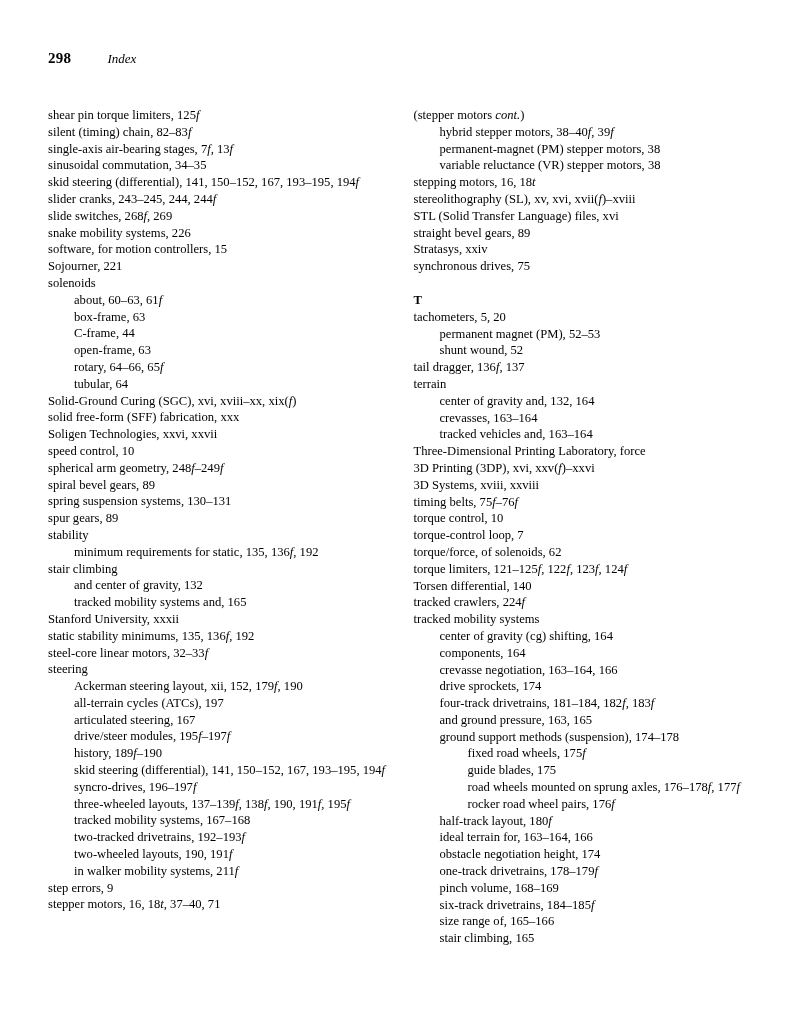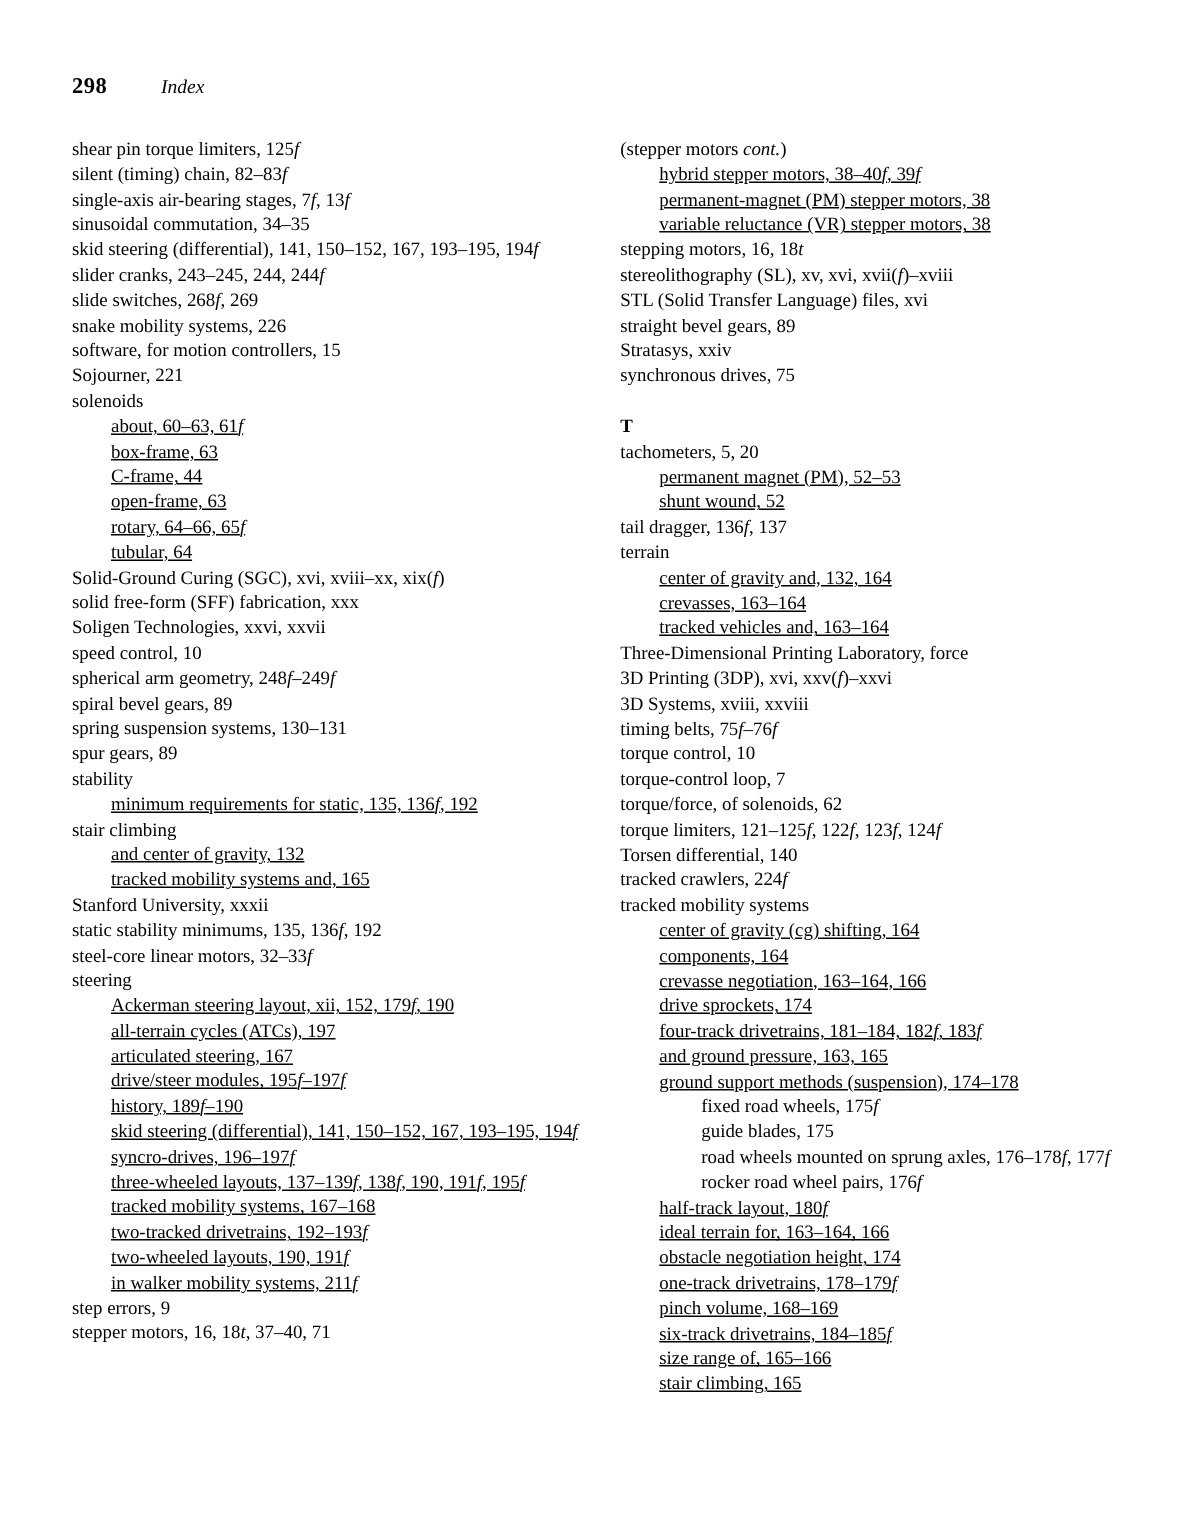--- a/index.html
+++ b/index.html
@@ -24,31 +24,31 @@
     letter-spacing: 0.3px;
   }
   .running-title {
     font-size: 13px;
     font-style: italic;
     margin-left: 36px;
   }
   .columns {
     display: flex;
     gap: 24px;
-    margin-top: 24px;
+    margin-top: 40px;
   }
   .column {
     width: 348px;
     font-size: 12.6px;
     line-height: 16.8px;
   }
   
   .entry { padding-left: 46px; text-indent: -46px; }
   .entry.l0 { padding-left: 46px; text-indent: -46px; }
-  .entry.l1 { padding-left: 72px; text-indent: -46px; text-decoration: underline; }
+  .entry.l1 { padding-left: 72px; text-indent: -46px; }
   .entry.l2 { padding-left: 68px; text-indent: -14px; }
   .entry.heading { font-weight: bold; margin-top: 17px; }
   .entry i { font-style: italic; }
 </style>
 </head>
 <body>
 
 <div class="page">
   <header class="page-header">
     <span class="page-number">298</span>

